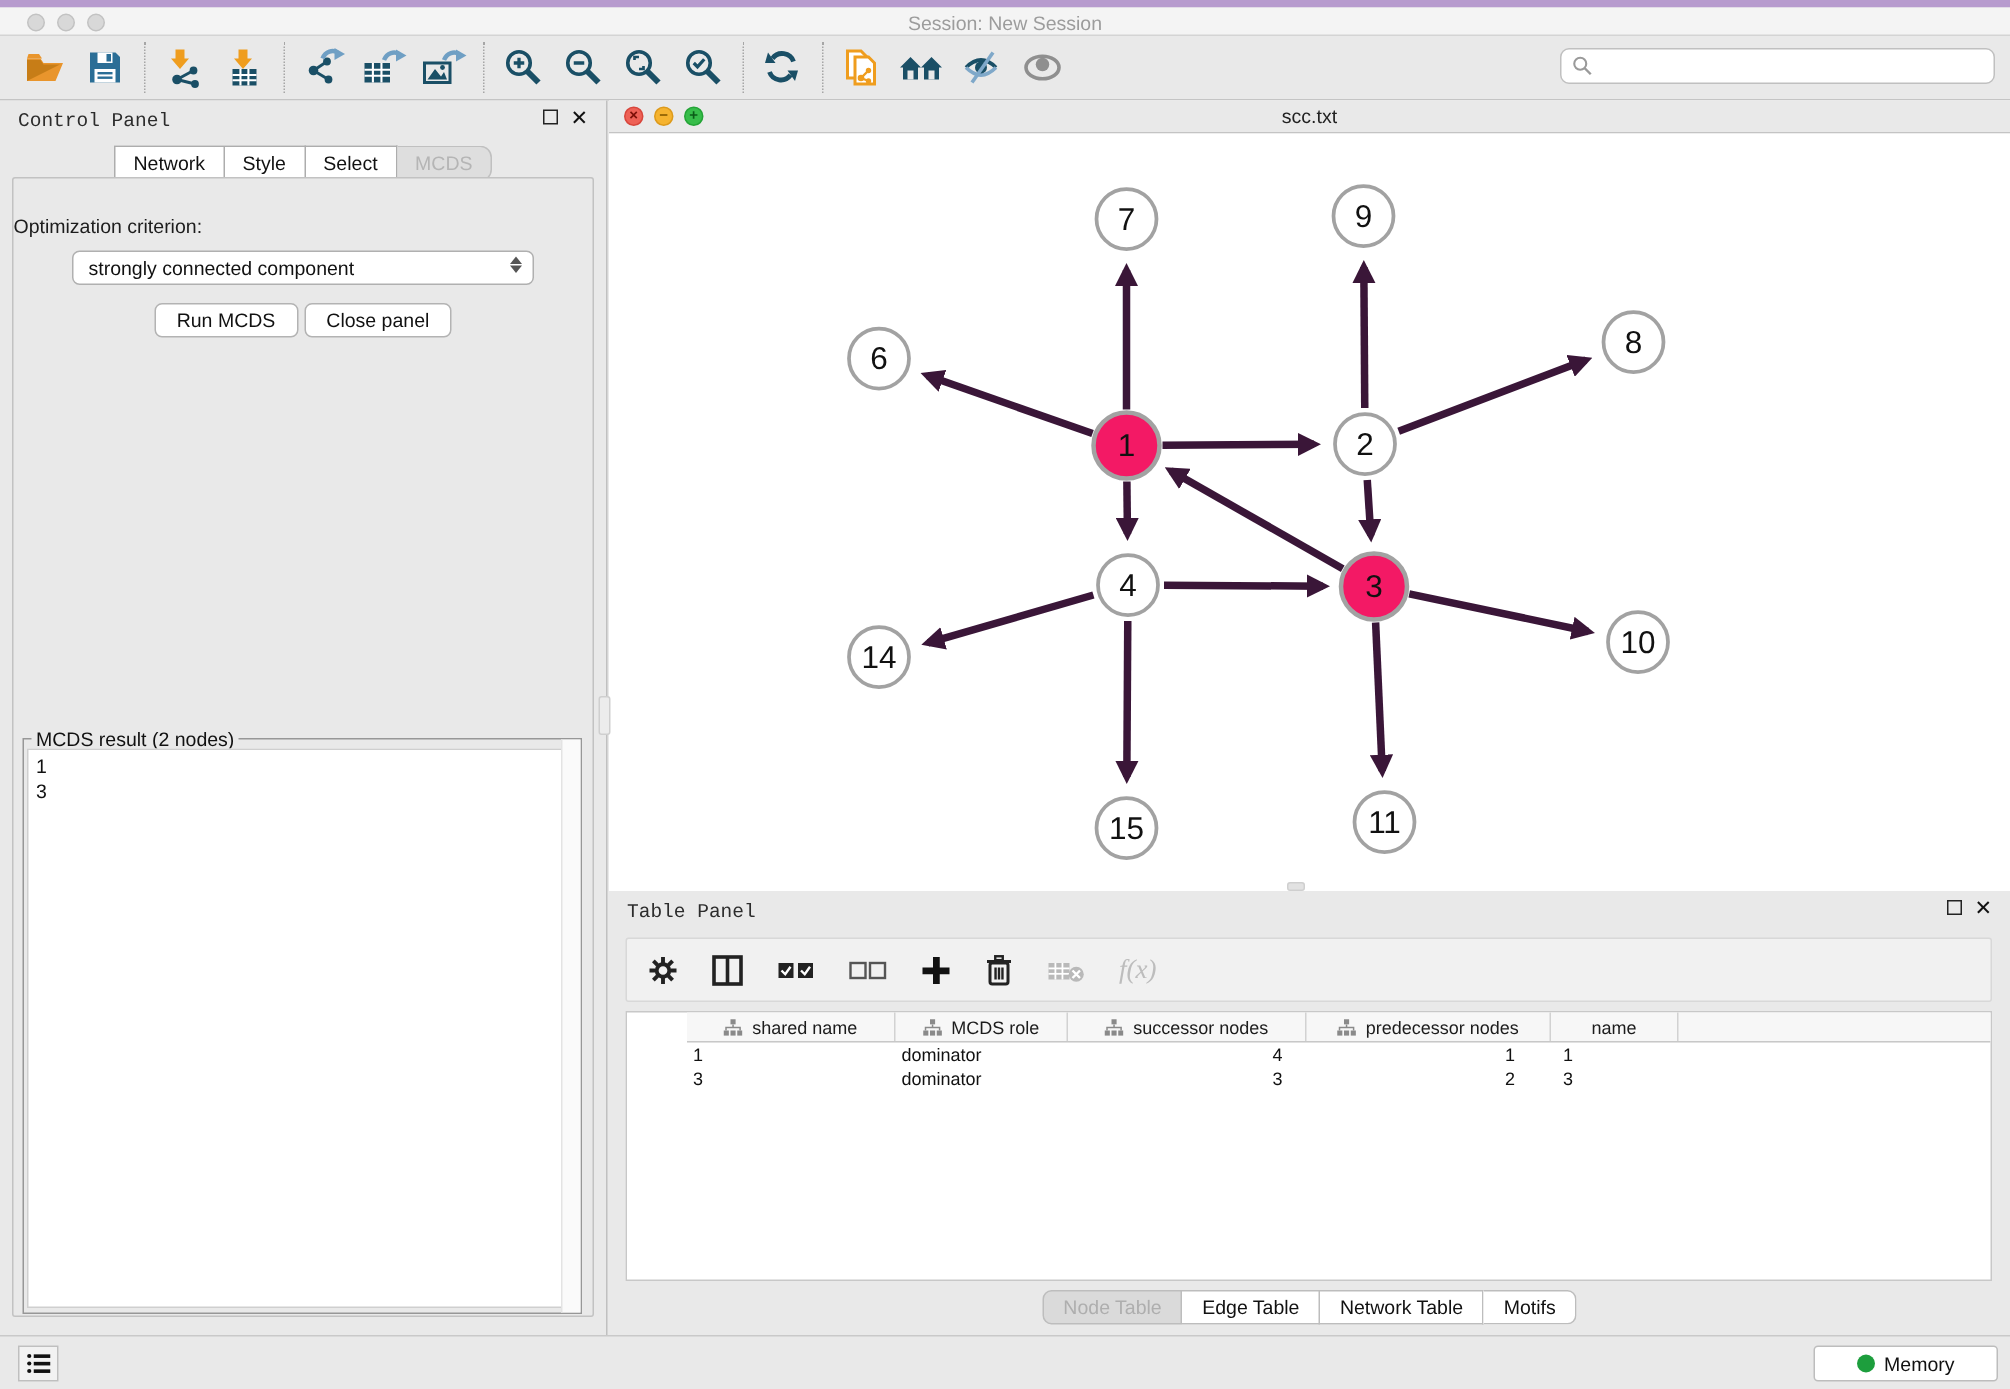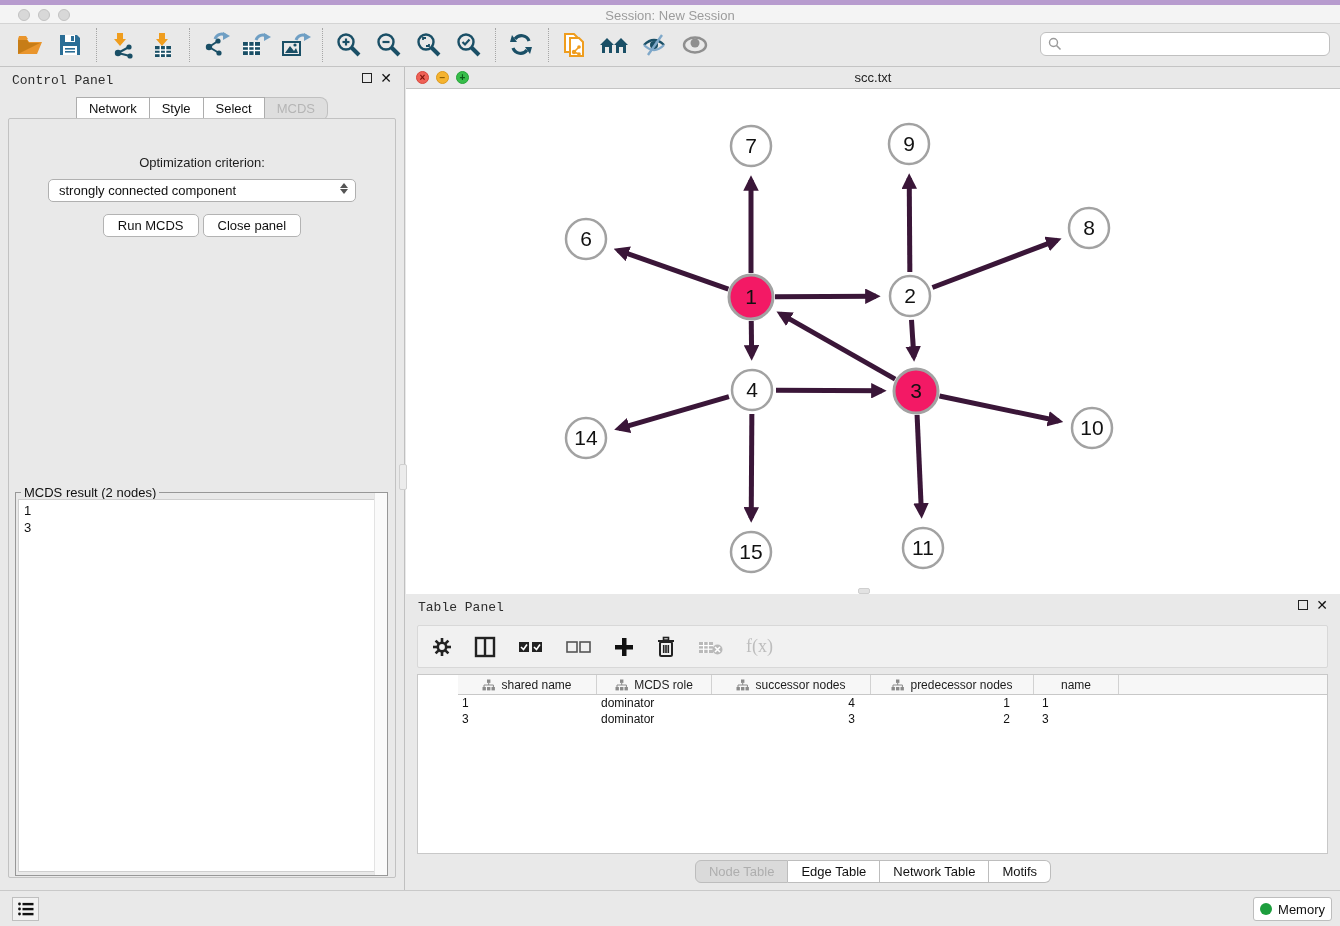--- a/index.html
+++ b/index.html
@@ -26,21 +26,21 @@
   .panel-head { position:relative; height:26px; }
   .panel-title { position:absolute; left:12px; top:6px; font-size:13px; color:#2c2c2c;font-family:Liberation Mono, monospace; }
   .panel-btns { position:absolute; right:12px; top:6px; display:flex; gap:8px; align-items:center; }
   .float-box { width:10px; height:10px; border:1.5px solid #222; }
   .close-x { font-size:14px; font-weight:bold; color:#111; line-height:10px; }
   .cp-tabs { position:absolute; left:0; right:0; top:30px; display:flex; justify-content:center; }
   .cp-tab { font-size:13px; padding:3px 12px 4px; background:#fff; border:1px solid #adadad; border-left:none; color:#111; }
   .cp-tab:first-child { border-left:1px solid #adadad; }
   .cp-tab.sel { background:#dedede; color:#b5b5b5; border-radius:0 8px 8px 0; border-color:#c0c0c0; }
   .cp-frame { position:absolute; left:8px; right:8px; top:51px; bottom:12px; border:1px solid #c2c2c2; background:#e9e9e9; border-radius:2px; }
-  .opt-label { text-align:center; margin-top:36px; font-size:13px; color:#1d1d1d; }
+  .opt-label { text-align:left; margin-top:24px; font-size:13px; color:#1d1d1d; }
   .combo { position:relative; margin:9px auto 0; width:308px; height:23px; background:#fff; border:1px solid #b0b0b0; border-radius:5px; font-size:13px; color:#111; display:flex; align-items:center; padding-left:10px; }
   .combo .stepper { position:absolute; right:7px; top:3px; display:flex; flex-direction:column; gap:1px; }
   .combo .stepper span { width:0; height:0; border-left:4px solid transparent; border-right:4px solid transparent; }
   .combo .up { border-bottom:5px solid #555; }
   .combo .dn { border-top:5px solid #555; }
   .btn-row { display:flex; justify-content:center; gap:4px; margin-top:12px; }
   .mac-btn { background:#fff; border:1px solid #b3b3b3; border-radius:5px; font-size:13px; color:#111; padding:3px 14px; height:23px; }
   .result-group { position:absolute; left:6px; right:7px; top:373px; bottom:1px; border:1px solid #979797; }
   .result-legend { position:absolute; top:-8px; left:5px; background:#e9e9e9; padding:0 3px; font-size:13px; color:#111;text-align:right; }
   .result-area { position:absolute; left:2px; right:2px; top:6px; bottom:3px; background:#fff; border:1px solid #cfcfcf; font-size:13px; color:#111; padding:2px 0 0 5px; white-space:pre-line; line-height:17px; }
@@ -52,37 +52,37 @@
   .net-title { position:absolute; left:0; right:0; top:3px; text-align:center; font-size:13px; color:#222; }
   .tl { position:absolute; top:4px; width:13px; height:13px; border-radius:50%; font-size:10px; line-height:12px; text-align:center; font-weight:bold; }
   .tl.red { left:10px; background:#ee6156; border:1px solid #d8463c; color:#7c1008; }
   .tl.yel { left:30px; background:#f5b32f; border:1px solid #dd9a1b; color:#8a5d00; }
   .tl.grn { left:50px; background:#37bd4a; border:1px solid #24a437; color:#0b5c18; }
   .net-canvas { position:absolute; left:0; top:22px; width:934px; height:505px; background:#fff; }
 
   
   .table-panel { position:absolute; left:406px; top:594px; width:934px; height:296px; background:#e9e9e9; }
   .tp-toolbar { position:absolute; left:11px; right:12px; top:31px; height:43px; background:#f1f1f1; border:1px solid #d8d8d8; border-radius:2px; display:flex; align-items:center; padding-left:14px; gap:22px; }
-  .tp-fx { font-family:"Liberation Serif","DejaVu Serif",serif; font-size:18px; color:#bdbdbd; }
+  .tp-fx { font-family:"Liberation Serif","DejaVu Serif",serif; font-style:italic; font-size:18px; color:#bdbdbd; }
   .grid-table { position:absolute; left:11px; right:12px; top:80px; bottom:36px; background:#fff; border:1px solid #c8c8c8; font-size:12px;padding-left:40px; }
   .gt-head { display:flex; height:20px; background:#f7f7f7; border-bottom:1px solid #c8c8c8; }
   .gt-hcell { display:flex; align-items:center; justify-content:center; gap:6px; border-right:1px solid #d2d2d2; color:#1c1c1c; }
   .gt-row { display:flex; height:16px; align-items:center; color:#111; }
   .gt-cell { padding:0 4px; overflow:hidden; white-space:nowrap; }
   .num { text-align:right; }
   .tp-tabs { position:absolute; left:0; right:0; bottom:7px; display:flex; justify-content:center; }
   .tp-tab { font-size:13px; padding:3px 13px 4px; background:#fff; border:1px solid #bdbdbd; border-left:none; color:#111; height:23px; }
   .tp-tab:first-child { border-left:1px solid #bdbdbd; border-radius:6px 0 0 6px; }
   .tp-tab:last-child { border-radius:0 6px 6px 0; }
   .tp-tab.sel { background:#dadada; color:#aeaeae; }
 
   
   .statusbar { position:absolute; left:0; top:890px; width:1340px; height:36px; background:#e9e9e9; border-top:1px solid #c9c9c9; }
   .sb-left-btn { position:absolute; left:12px; top:6px; width:27px; height:24px; background:#f2f2f2; border:1px solid #bfbfbf; display:flex; align-items:center; justify-content:center; }
-  .memory-btn { position:absolute; right:8px; top:6px; height:24px; background:#fff; border:1px solid #bdbdbd; border-radius:3px; display:flex; align-items:center; gap:6px; padding:0 6px; font-size:13px; color:#111; }
+  .memory-btn { position:absolute; right:8px; top:6px; height:24px; background:#fff; border:1px solid #bdbdbd; border-radius:3px; display:flex; align-items:center; gap:6px; padding:0 28px; font-size:13px; color:#111; }
   .mem-dot { width:12px; height:12px; border-radius:50%; background:#1d9e3d; }
 
   .splitter-handle-v { position:absolute; left:399px; top:464px; width:8px; height:26px; background:#ececec; border:1px solid #cfcfcf; border-radius:2px; }
   .splitter-handle-h { position:absolute; left:858px; top:588px; width:12px; height:6px; background:#e2e2e2; border:1px solid #cfcfcf; border-radius:2px; }
   svg.icon { display:block; }
 </style>
 </head>
 <body>
 
 <div class="desktop-strip"></div>

